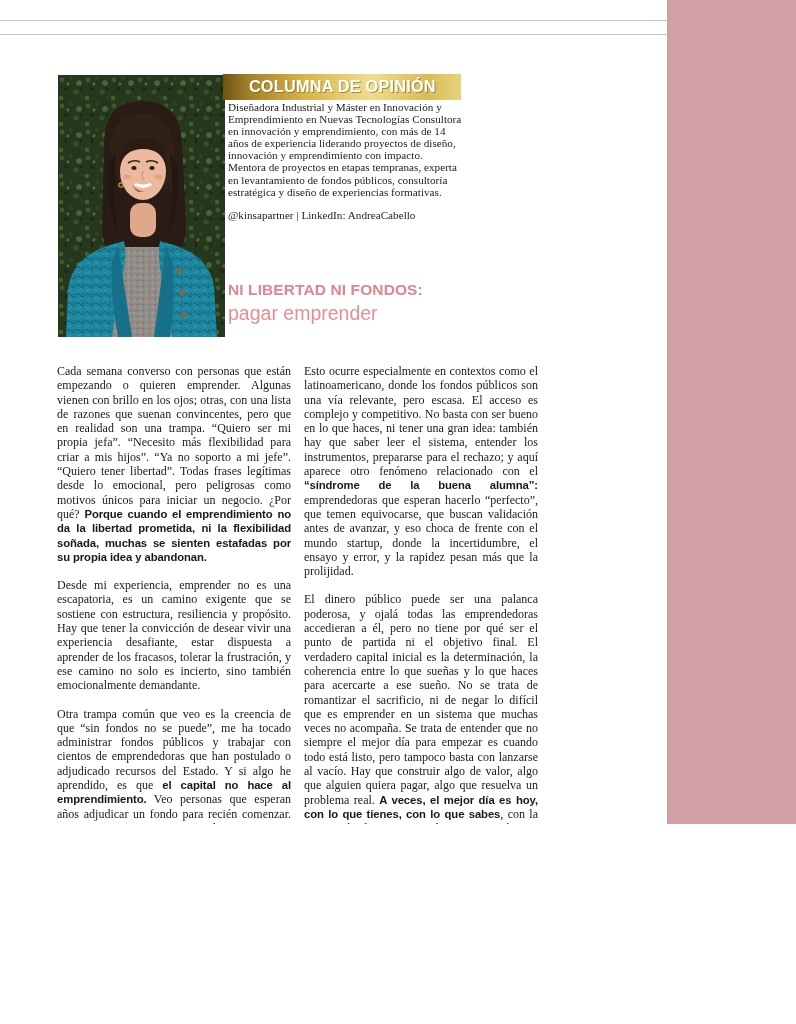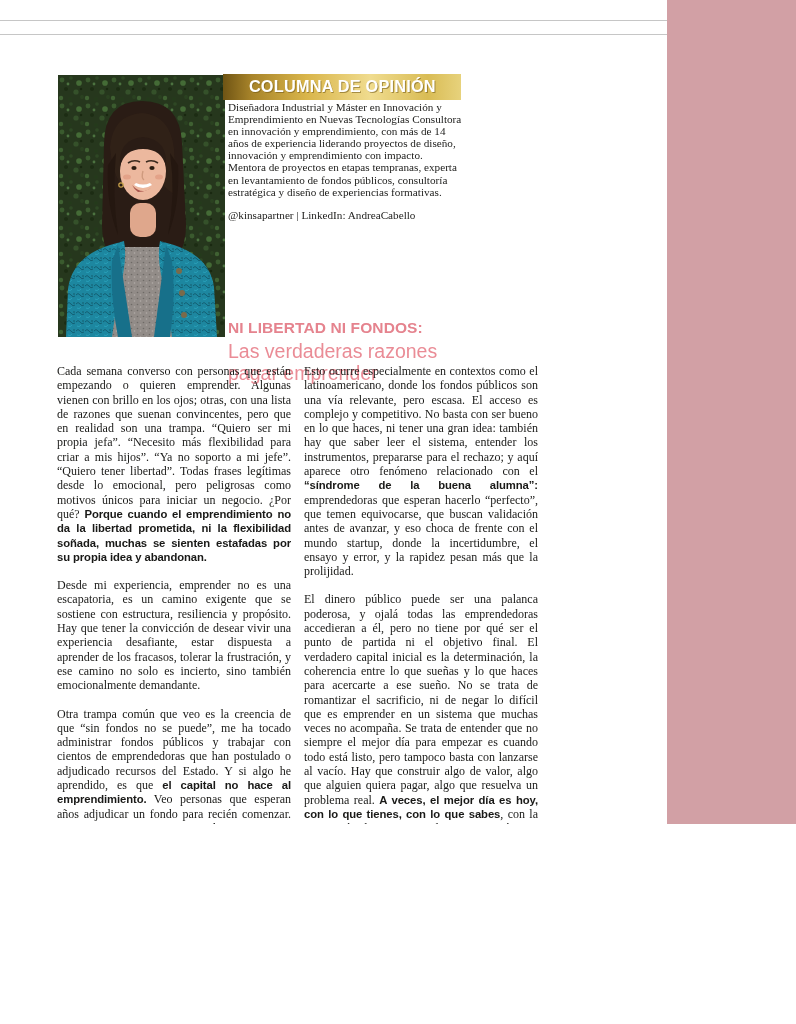--- a/index.html
+++ b/index.html
@@ -12,21 +12,21 @@
   .photo{position:absolute;left:58px;top:75px;width:167px;height:262px;}
   .gold-bar{position:absolute;left:223px;top:74px;width:238px;height:26px;
         background:linear-gradient(90deg,#6f5414 0%,#a8842a 12%,#d9b54a 35%,#f0dc8f 62%,#d9bc55 86%,#e7d27c 100%);
         display:flex;align-items:center;justify-content:center;}
   .gold-bar span{font-family:"Liberation Sans",sans-serif;font-weight:700;font-size:17px;
         color:#ffffff;letter-spacing:.2px;transform:scaleX(.96);
         text-shadow:1px 1px 0 rgba(110,84,20,.55);white-space:nowrap;}
   .bio{position:absolute;left:228px;top:101px;width:234px;font-size:11.2px;line-height:12.1px;
         color:#222220;}
   .bio .social{margin-top:11px;}
-  .headline{position:absolute;left:228px;top:281px;width:260px;margin-top:38px;}
+  .headline{position:absolute;left:228px;top:281px;width:260px;}
   .kicker{font-family:"Liberation Sans",sans-serif;font-weight:700;font-size:15.5px;
         color:#e5838e;letter-spacing:.1px;margin:0 0 3px 0;}
   .subtitle{font-family:"Liberation Sans",sans-serif;font-weight:400;font-size:19.5px;
         line-height:22px;color:#ea8c96;margin:0;}
   .article{position:absolute;left:57px;top:364px;width:481px;display:flex;gap:13px;}
   .col{width:234px;text-align:justify;font-size:12px;line-height:14.3px;hyphens:auto;
         -webkit-hyphens:auto;color:#191917;}
   .col p{margin:0 0 14px 0;}
   .brun{font-family:"Liberation Sans",sans-serif;font-weight:700;font-size:11.3px;
         letter-spacing:-.1px;}
@@ -120,21 +120,20 @@
     <span>COLUMNA DE OPINIÓN</span>
   </div>
 
   <div class="bio">
     <div>Diseñadora Industrial y Máster en Innovación y Emprendimiento en Nuevas Tecnologías Consultora en innovación y emprendimiento, con más de 14 años de experiencia liderando proyectos de diseño, innovación y emprendimiento con impacto. Mentora de proyectos en etapas tempranas, experta en levantamiento de fondos públicos, consultoría estratégica y diseño de experiencias formativas.</div>
     <div class="social">@kinsapartner | LinkedIn: AndreaCabello</div>
   </div>
 
   <div class="headline">
     <div class="kicker">NI LIBERTAD NI FONDOS:</div>
-    <div class="subtitle">Las verdaderas razones</div>
     <div class="subtitle">pagar emprender</div>
   </div>
 
   <div class="article">
     <div class="col">
         <p><span>Cada semana converso con personas que están empezando o quieren emprender. Algunas vienen con brillo en los ojos; otras, con una lista de razones que suenan convincentes, pero que en realidad son una trampa. “Quiero ser mi propia jefa”. “Necesito más flexibilidad para criar a mis hijos”. “Ya no soporto a mi jefe”. “Quiero tener libertad”. Todas frases legítimas desde lo emocional, pero peligrosas como motivos únicos para iniciar un negocio. ¿Por qué? </span><span class="brun">Porque cuando el emprendimiento no da la libertad prometida, ni la flexibilidad soñada, muchas se sienten estafadas por su propia idea y abandonan.</span></p>
         <p><span>Desde mi experiencia, emprender no es una escapatoria, es un camino exigente que se sostiene con estructura, resiliencia y propósito. Hay que tener la convicción de desear vivir una experiencia desafiante, estar dispuesta a aprender de los fracasos, tolerar la frustración, y ese camino no solo es incierto, sino también emocionalmente demandante.</span></p>
         <p><span>Otra trampa común que veo es la creencia de que “sin fondos no se puede”, me ha tocado administrar fondos públicos y trabajar con cientos de emprendedoras que han postulado o adjudicado recursos del Estado. Y si algo he aprendido, es que </span><span class="brun">el capital no hace al emprendimiento.</span><span> Veo personas que esperan años adjudicar un fondo para recién comenzar. Mientras, otros parten con lo que tienen, vendiendo a su círculo cercano, y terminan generando tal tracción que el capital llega solo, porque hay algo que vale la pena financiar.</span></p>
       </div>
     <div class="col">

